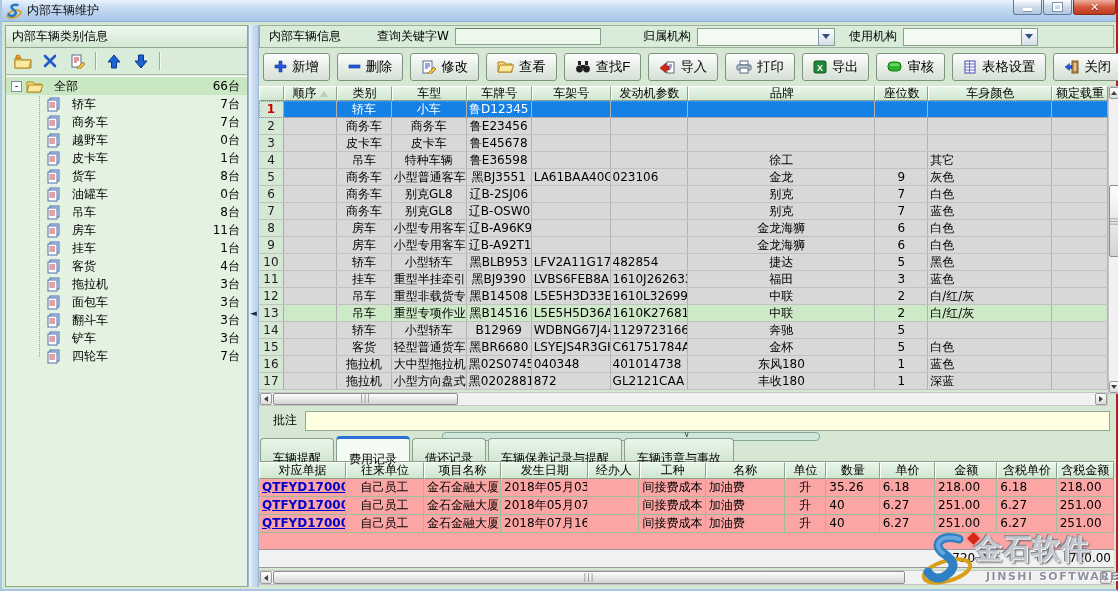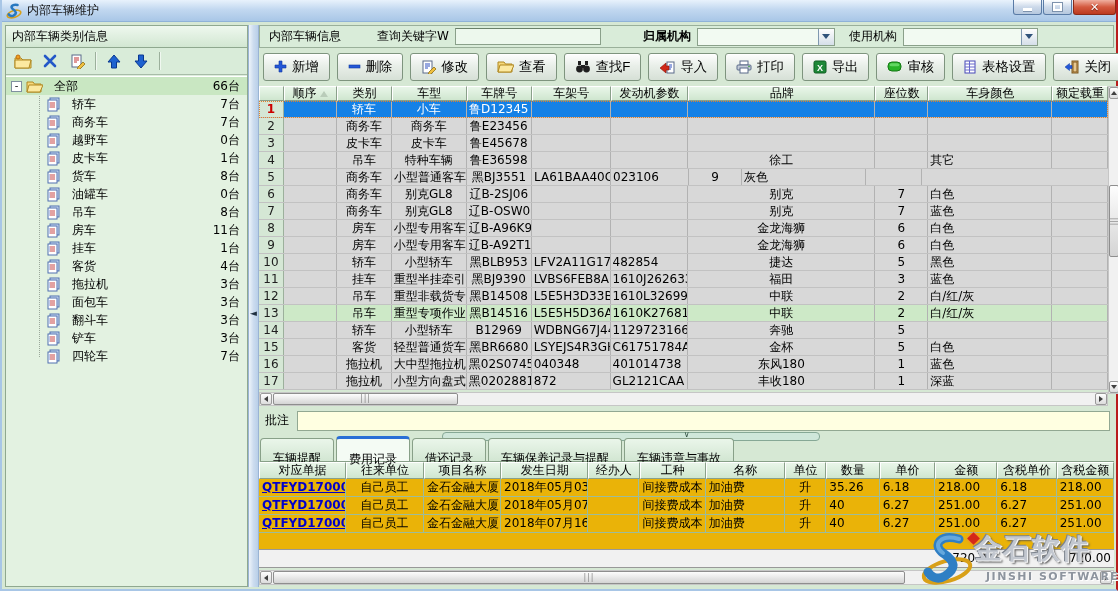--- a/index.html
+++ b/index.html
@@ -36,21 +36,21 @@
 
   
   .vsplit { position:absolute; left:246px; top:25px; width:11px; bottom:2px; background:linear-gradient(90deg,#eef4fa,#ccdcef 50%,#b9cfe8); border-left:1px solid #9ab4d4; border-right:1px solid #9ab4d4; }
   .vsplit .arrow { position:absolute; top:283px; left:1px; font-size:9px; color:#203040; }
 
   
   .main-topbar { position:absolute; left:257px; top:25px; right:2px; height:23px; display:flex; align-items:center; border:1px solid #9ab09a; background:#d9ecd9; }
   .mt-label { margin-left:9px; }
   .lbl-query { margin-left:36px; }
   .query-input { width:146px; height:17px; margin-left:6px; background:#edf8ed; border:1px solid #8aa08a; border-top-color:#6a806a; outline:none; font-size:12px; padding:0 3px; }
-  .lbl-org { margin-left:42px;font-weight:bold; }
+  .lbl-org { margin-left:42px; }
   .lbl-useorg { margin-left:14px; }
   .combo { width:138px; height:18px; margin-left:6px; background:#f2faf2; border:1px solid #8aa08a; position:relative; }
   .combo .cbtn { position:absolute; right:0; top:0; width:16px; height:16px; background:linear-gradient(#fdfdfd,#d5dfe9); border-left:1px solid #8098b0; display:flex; align-items:center; justify-content:center; }
   .combo .cbtn::after { content:""; border:4px solid transparent; border-top:5px solid #30527a; margin-top:4px; }
 
   
   .main-toolbar { position:absolute; left:257px; top:50px; right:2px; height:33px; display:flex; align-items:center; gap:7px; padding-left:4px; }
   .tb-btn { height:28px; display:flex; align-items:center; gap:5px; padding:0 10px; background:linear-gradient(#fefefe,#e9efe9 45%,#d6e0d6); border:1px solid #7e947e; border-radius:3px; box-shadow:inset 0 1px 0 #fff; white-space:nowrap; }
 
   
@@ -76,30 +76,30 @@
   .tri-left{width:0;height:0;border:3px solid transparent;border-right:4px solid #404040;margin-left:-3px}
   .tri-right{width:0;height:0;border:3px solid transparent;border-left:4px solid #404040;margin-right:-3px}
   .grip-h { font-size:8px; letter-spacing:1px; line-height:1; }
   .grip-v { font-size:8px; line-height:3px; transform:rotate(90deg); }
   .vscroll { left:1106px; top:86px; width:12px; height:308px; }
   .hscroll-main { left:257px; top:392px; width:849px; height:14px; }
   .hscroll-bottom { left:257px; top:570px; right:2px; height:15px; }
 
   
   .remark-row { position:absolute; left:257px; top:409px; right:2px; height:23px; display:flex; align-items:center; }
-  .remark-row .rlabel { margin-left:6px; }
+  .remark-row .rlabel { margin-left:14px; }
   .remark-input { margin-left:8px; flex:1; height:20px; background:var(--remark,#ffffe1); border:1px solid #92a892; outline:none; font-size:12px; padding:0 4px; margin-right:4px; }
   .hsplit-pill { position:absolute; left:440px; top:432px; width:378px; height:9px; background:#cfe7da; border:1px solid #86a896; border-radius:4px; }
   .hsplit-pill .chev { position:absolute; left:64%; top:-3px; font-size:8px; color:#305040; }
   .tabs { position:absolute; left:258px; top:442px; right:2px; height:20px; display:flex; align-items:flex-end; gap:2px; border-bottom:1px solid #88a088; }
   .tab { height:18px; line-height:17px; padding:11px 12px; background:linear-gradient(#eaf6ea,#d2e6d2); border:1px solid #88a088; border-bottom:none; border-radius:4px 4px 0 0; white-space:nowrap; }
   .tab.active { height:20px; line-height:18px; background:#f4fbf4; border-top:3px solid var(--tabacc,#2a6fd6); position:relative; z-index:2; }
 
   
-  .bgrid { position:absolute; left:257px; top:462px; right:2px; height:87px; background:#eab308; overflow:hidden; }
+  .bgrid { position:absolute; left:257px; top:462px; right:2px; height:87px; background:#fca5a5; overflow:hidden; }
   .b-hrow,.b-row { display:flex; }
   .b-hcell { height:17px; background:linear-gradient(#e9f6e9,#cfe6cf); border-top:1px solid #fff; border-left:1px solid #fff; border-right:1px solid #8aa08a; border-bottom:1px solid #8aa08a; text-align:center; line-height:15px; overflow:hidden; white-space:nowrap; }
   .b-row { height:18px; }
   .b-cell { height:100%; border-right:1px solid #9cbc9c; border-bottom:1px solid #9cbc9c; line-height:17px; padding:0 3px; overflow:hidden; white-space:nowrap; }
   .b-link { color:var(--link,#0000cc); text-decoration:underline; font-weight:600; }
   .b0{width:88px}.b1{width:79px}.b2{width:78px}.b3{width:88px}.b4{width:52px}.b5{width:67px}.b6{width:80px}.b7{width:42px}.b8{width:54px}.b9{width:56px}.b10{width:63px}.b11{width:60px}.b12{width:58px}
 
   .totals-row { position:absolute; left:257px; top:549px; right:2px; height:19px; background:#f1f1f1; border-top:1px solid #989898; border-bottom:1px solid #989898; display:flex; }
   .t-cell { height:100%; line-height:17px; padding:0 3px; overflow:hidden; white-space:nowrap; text-align:right; }
 
@@ -555,20 +555,21 @@
         <div class="g-cell c10 a-l"></div>
       </div>
       <div class="g-row">
         <div class="g-cell gut c0">5</div>
         <div class="g-cell c1 a-c"></div>
         <div class="g-cell c2 a-c">商务车</div>
         <div class="g-cell c3 a-c">小型普通客车</div>
         <div class="g-cell c4 a-c">黑BJ3551</div>
         <div class="g-cell c5 a-l">LA61BAA40GB51</div>
         <div class="g-cell c6 a-l">023106</div>
+        <div class="g-cell c7 a-c">金龙</div>
         <div class="g-cell c8 a-c">9</div>
         <div class="g-cell c9 a-l">灰色</div>
         <div class="g-cell c10 a-l"></div>
       </div>
       <div class="g-row">
         <div class="g-cell gut c0">6</div>
         <div class="g-cell c1 a-c"></div>
         <div class="g-cell c2 a-c">商务车</div>
         <div class="g-cell c3 a-c">别克GL8</div>
         <div class="g-cell c4 a-c">辽B-2SJ06</div>

